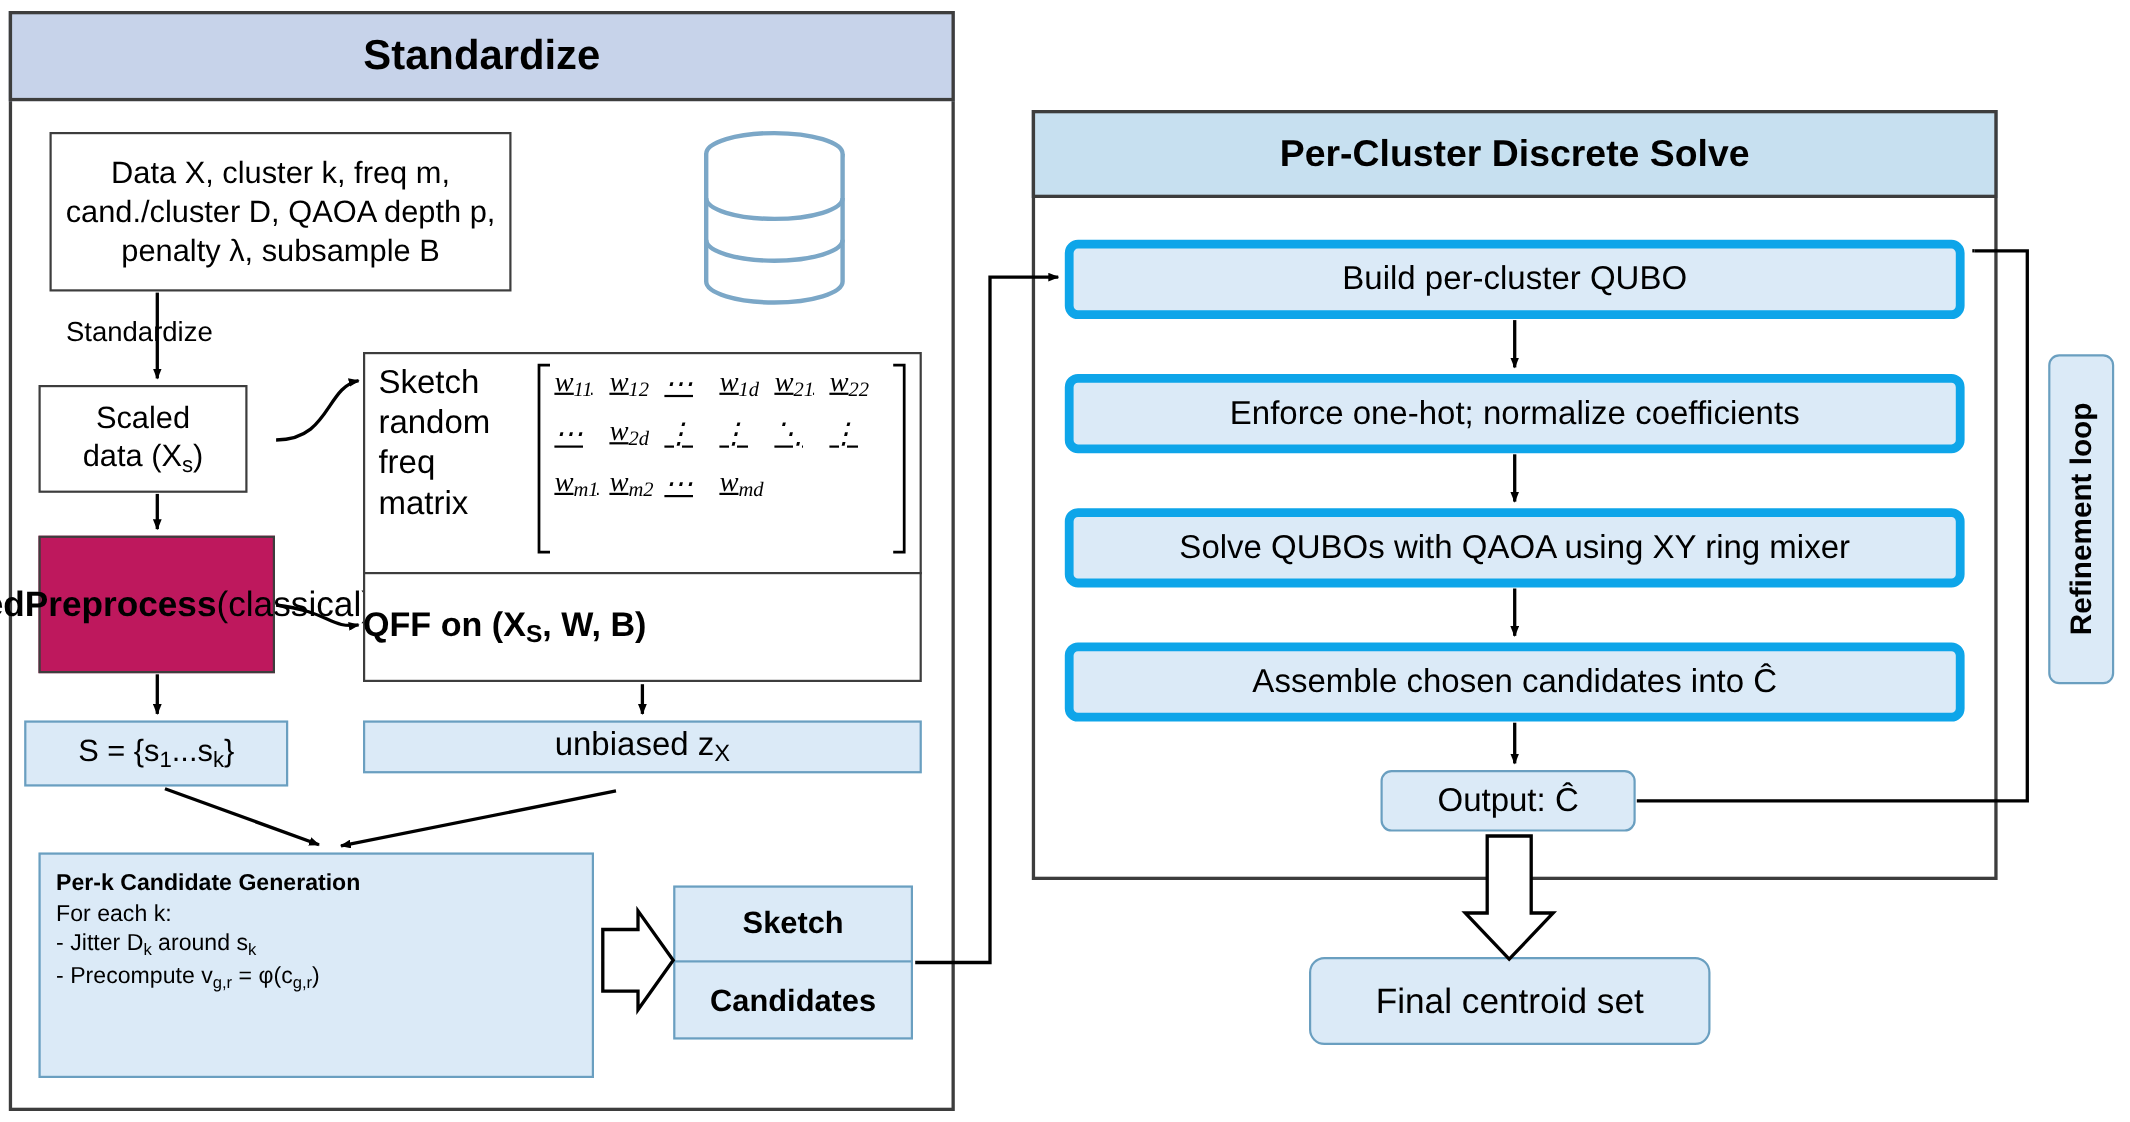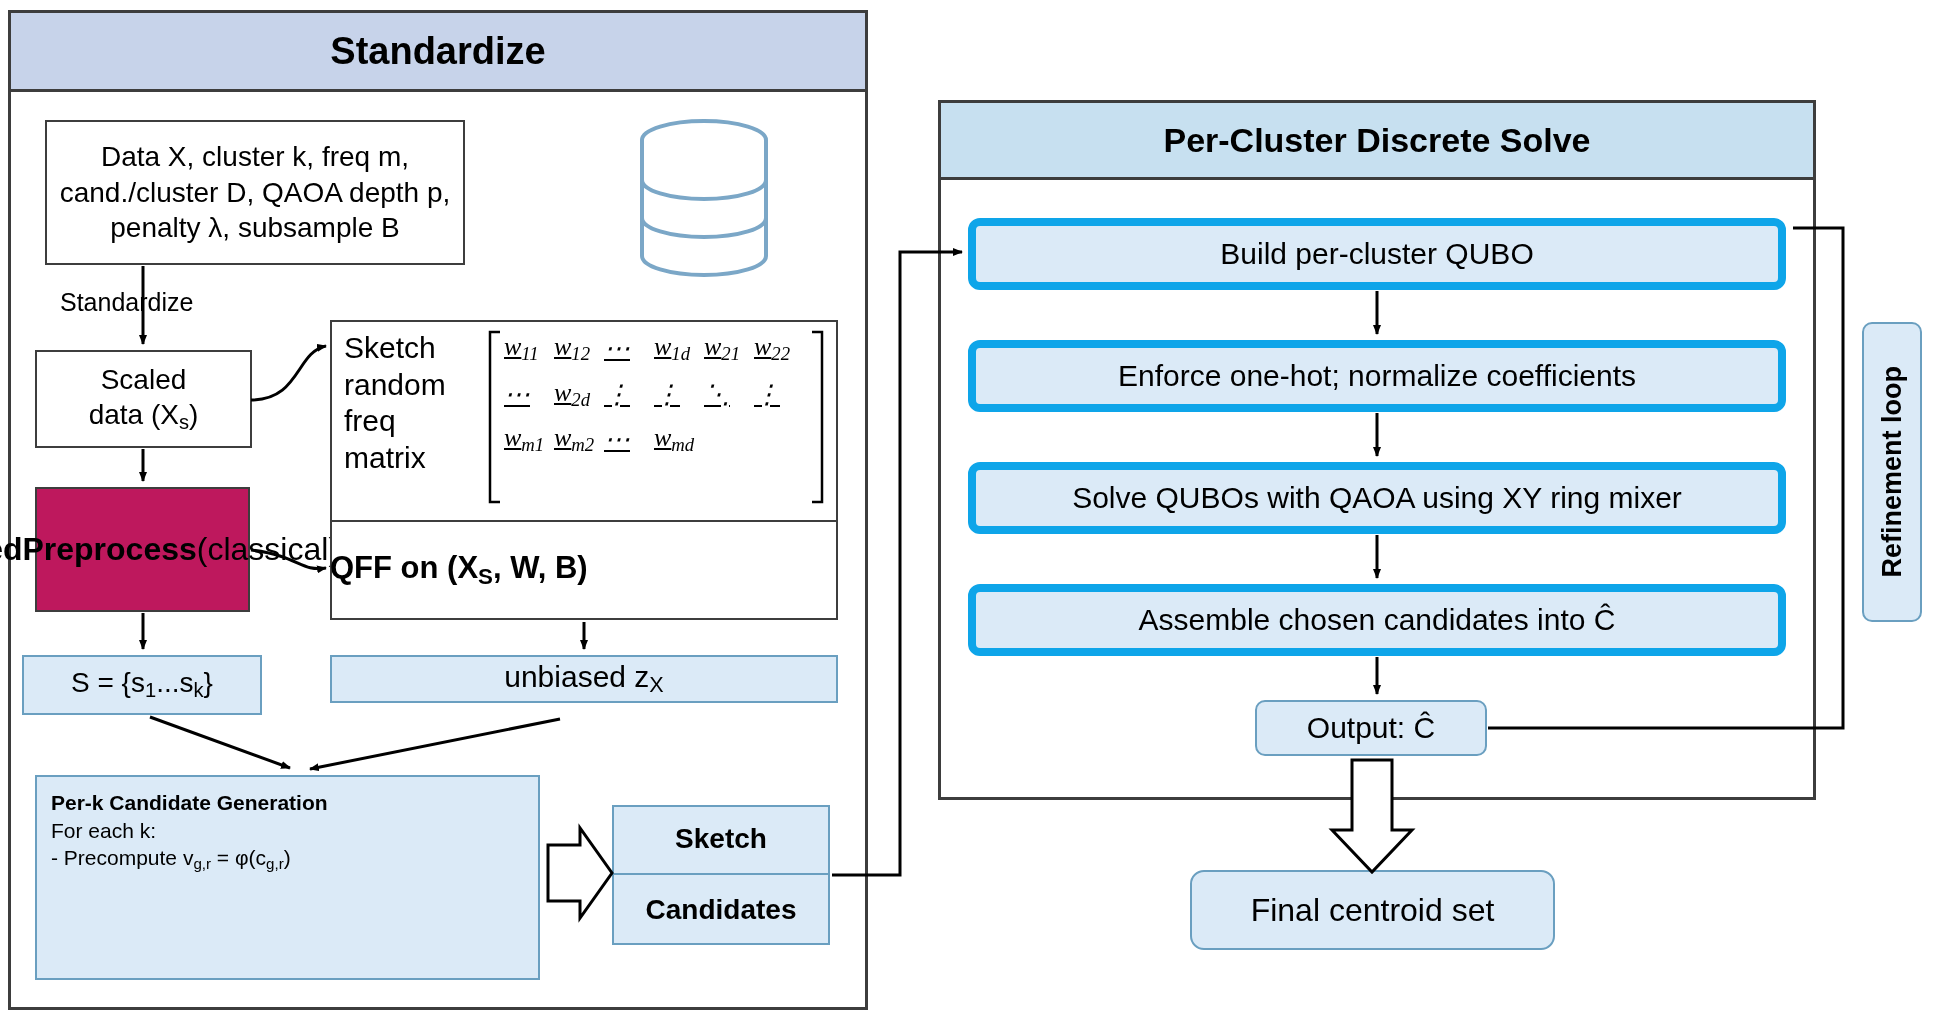--- a/index.html
+++ b/index.html
@@ -56,21 +56,21 @@
   }
 
   
   #standardize-label {
     left: 60px; top: 288px; width: 200px; height: 34px;
     font-size: 25px;
   }
 
   
   #scaled-box {
-    left: 35px; top: 350px; width: 217px; height: 98px;
+    left: 35px; top: 350px; width: 190px; height: 98px;
     border: 2px solid #3d3d3d; background: #ffffff;
     display: flex; align-items: center; justify-content: center;
     text-align: center; font-size: 28px; line-height: 1.25;
   }
   
   #seed-box {
     left: 35px; top: 487px; width: 215px; height: 125px;
     border: 2px solid #3d3d3d; background: #be185d;
     display: flex; flex-direction: row; align-items: center; justify-content: center;
     text-align: center; font-size: 32px; line-height: 1.2;
@@ -275,20 +275,23 @@
   </div>
 
   <div class="abs" id="unbiased-box">
     <span><span>unbiased z</span><span class="sub">X</span></span>
   </div>
 
   <div class="abs" id="perk-box">
     <div class="title">Per-k Candidate Generation</div>
     <div>For each k:</div>
     <div>
+      <span>- Jitter D</span><span class="sub">k</span><span> around s</span><span class="sub">k</span>
+    </div>
+    <div>
       <span>- Precompute v</span><span class="sub">g,r</span><span> = φ(c</span><span class="sub">g,r</span><span>)</span>
     </div>
   </div>
 
   <div class="abs" id="sketch-cand-box"></div>
   <div class="abs" id="sketch-cand-top">Sketch</div>
   <div class="abs" id="sketch-cand-bottom">Candidates</div>
 
   <div class="abs" id="solve-panel"></div>
   <div class="abs" id="solve-header">Per-Cluster Discrete Solve</div>

